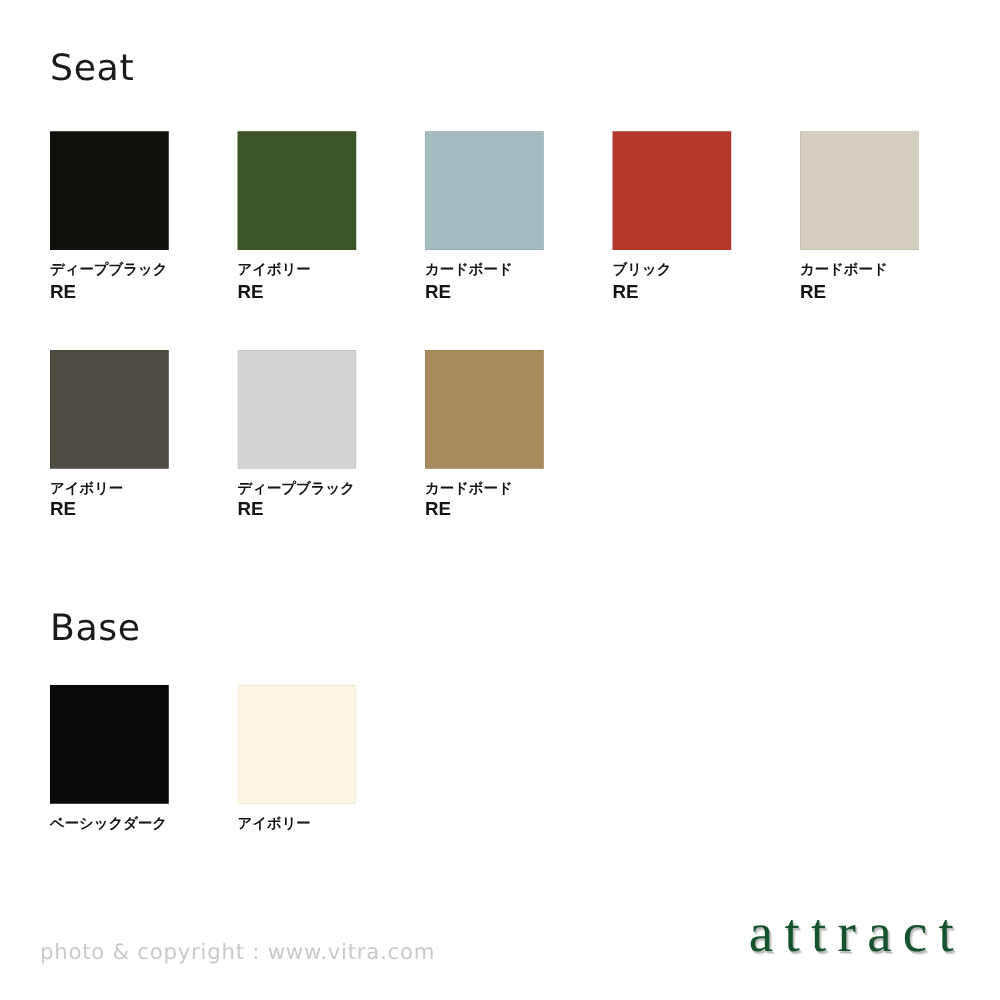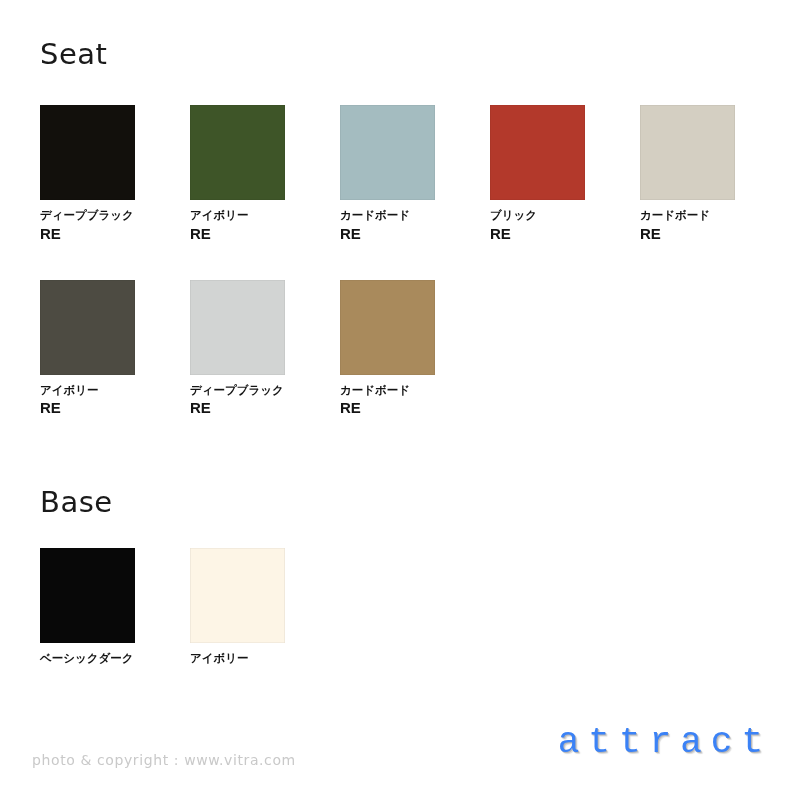--- a/index.html
+++ b/index.html
@@ -83,36 +83,36 @@
     line-height: 1.38;
     font-family: "Liberation Sans", sans-serif;
   }
   .swatch-code:empty { display: none; }
 
   
   .footer-credit {
     position: absolute;
     left: 32px;
     top: 752px;
-    font-size: 14px;
+    font-size: 17px;
     color: #c9c9c9;
     letter-spacing: 0.6px;
     font-family: "DejaVu Sans", "Liberation Sans", sans-serif;
     white-space: nowrap;
   }
 
   .brand-logo {
     position: absolute;
     right: 28px;
     top: 725px;
-    font-size: 36px;
+    font-size: 44px;
     letter-spacing: 9px;
-    color: #3b82f6;
+    color: #14532d;
     font-weight: 300;
-    font-family: Liberation Mono, monospace;
+    font-family: Liberation Serif, serif;
     text-shadow: 1px 1px 0 #b9b9b9, 2px 2px 1px rgba(150,150,150,0.35);
     line-height: 1;
     white-space: nowrap;
   }
 </style>
 </head>
 <body>
 
 <div class="page">
 

